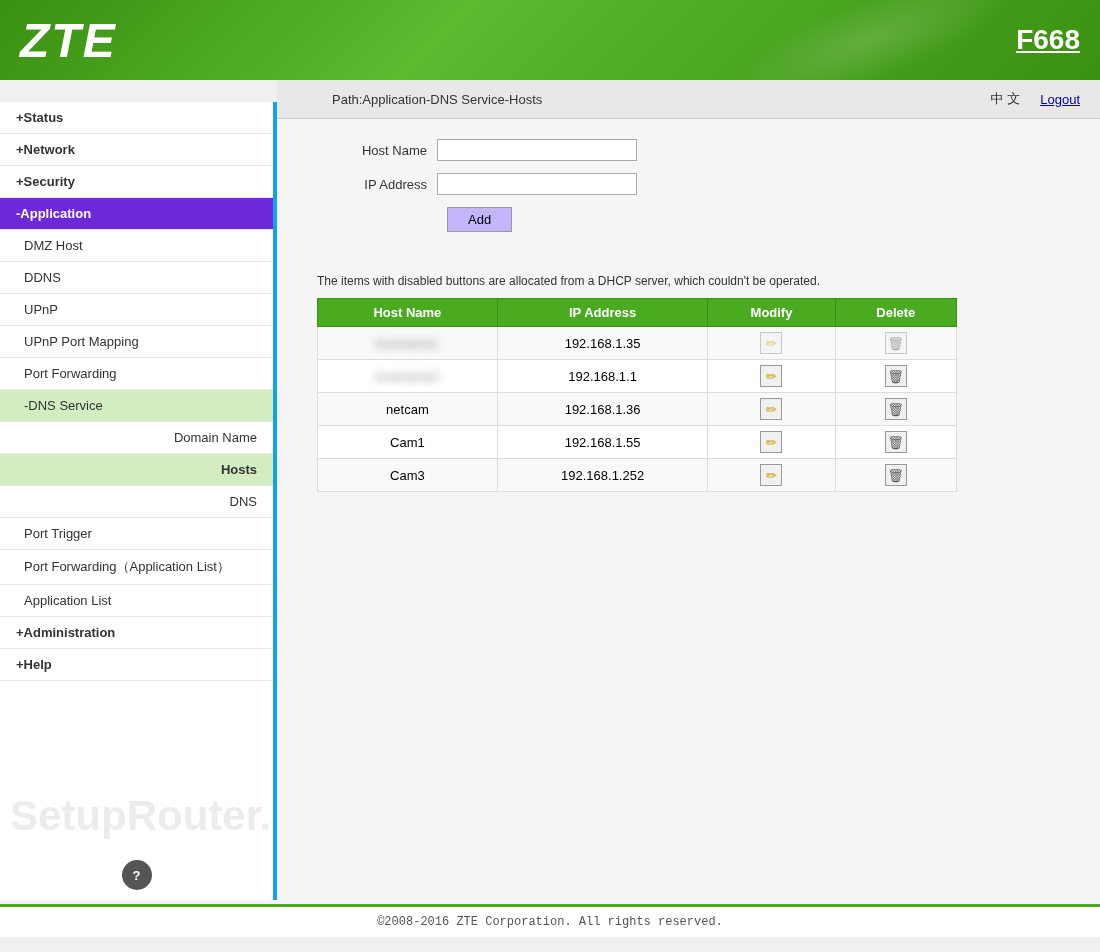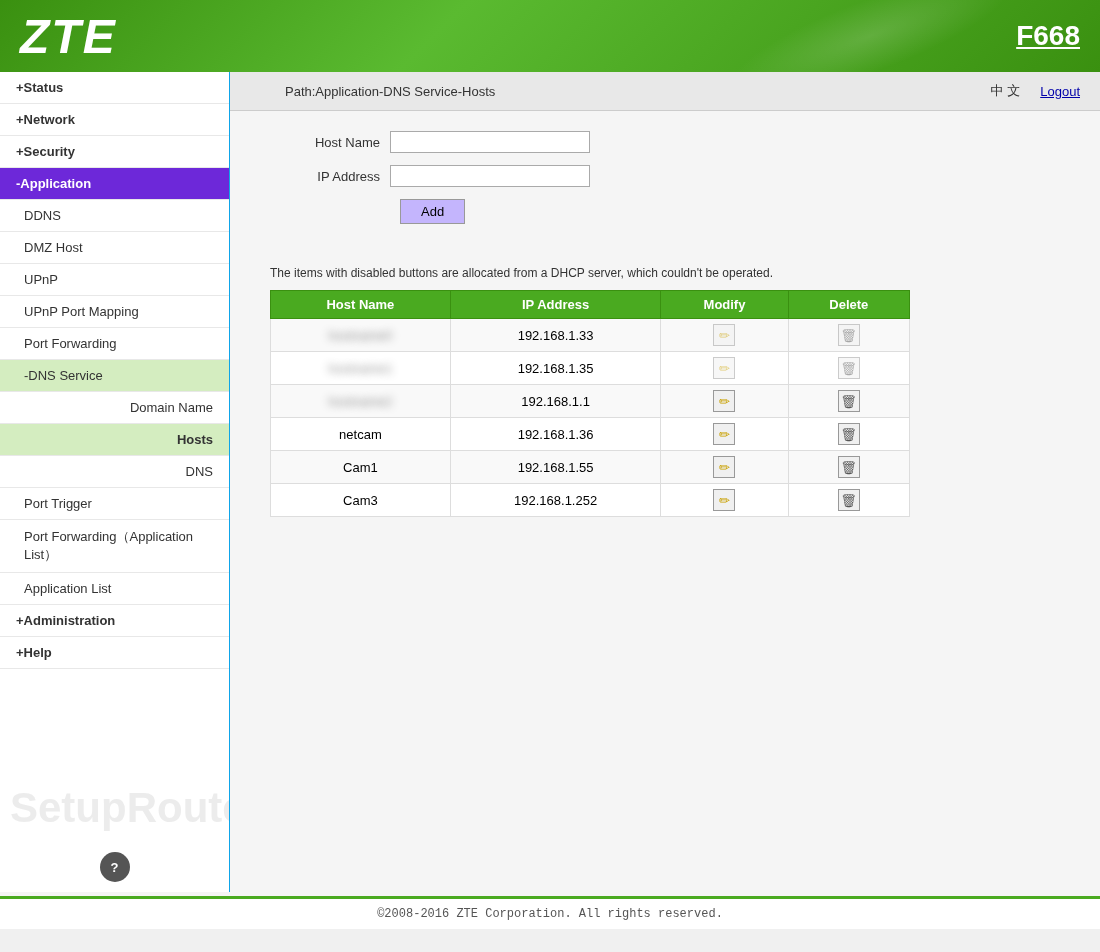--- a/index.html
+++ b/index.html
@@ -2,21 +2,21 @@
 <html><head>
   <meta charset="utf-8">
   <style>
     * { margin: 0; padding: 0; box-sizing: border-box; }
     body { font-family: Arial, sans-serif; font-size: 13px; background: #f0f0f0; width: 1100px; min-height: 952px; }
 
     
     .header {
       background: #4aaa20;
       background: linear-gradient(135deg, #3a9010 0%, #5aba30 40%, #3a9010 100%);
-      height: 72px;
+      height: 80px;
       display: flex;
       align-items: center;
       justify-content: space-between;
       padding: 0 20px;
       position: relative;
       overflow: hidden;
     }
     .header::after {
       content: '';
       position: absolute;
@@ -43,25 +43,26 @@
     }
 
     
     .main-layout {
       display: flex;
       min-height: 820px;
     }
 
     
     .sidebar {
-      width: 230px;
+      width: 277px;
       background: white;
-      border-right: 1px solid #0ea5e9;
+      border-right: 4px solid #0ea5e9;
       padding-bottom: 20px;
       position: relative;
+      margin-top: 22px;
     }
     .sidebar-item {
       padding: 8px 16px;
       cursor: pointer;
       color: #333;
       font-size: 13px;
       border-bottom: 1px solid #e8e8e8;
     }
     .sidebar-item.active {
       background: #6d28d9;
@@ -255,24 +256,24 @@
     <div class="sidebar-item section">
       <span>+Network</span>
     </div>
     <div class="sidebar-item section">
       <span>+Security</span>
     </div>
     <div class="sidebar-item active section">
       <span>-Application</span>
     </div>
     <div class="sidebar-item sub">
+      <span>DMZ Host</span>
+    </div>
+    <div class="sidebar-item sub">
       <span>DDNS</span>
-    </div>
-    <div class="sidebar-item sub">
-      <span>DMZ Host</span>
     </div>
     <div class="sidebar-item sub">
       <span>UPnP</span>
     </div>
     <div class="sidebar-item sub">
       <span>UPnP Port Mapping</span>
     </div>
     <div class="sidebar-item sub">
       <span>Port Forwarding</span>
     </div>
@@ -340,30 +341,20 @@
         <thead>
           <tr>
             <th>Host Name</th>
             <th>IP Address</th>
             <th>Modify</th>
             <th>Delete</th>
           </tr>
         </thead>
         <tbody id="table-body">
 
-        <tr>
-              <td><span style="color:transparent;text-shadow:0 0 8px rgba(0,0,0,0.45);user-select:none;">hostname0</span></td>
-              <td>192.168.1.33</td>
-              <td><button class="icon-btn disabled" disabled="">
-                  <span class="edit-icon">✏</span>
-                </button></td>
-              <td><button class="icon-btn disabled" disabled="">
-                  <span class="delete-icon">🗑</span>
-                </button></td>
-            </tr>
             <tr>
               <td><span style="color:transparent;text-shadow:0 0 8px rgba(0,0,0,0.45);user-select:none;">hostname1</span></td>
               <td>192.168.1.35</td>
               <td><button class="icon-btn disabled" disabled="">
                   <span class="edit-icon">✏</span>
                 </button></td>
               <td><button class="icon-btn disabled" disabled="">
                   <span class="delete-icon">🗑</span>
                 </button></td>
             </tr>

